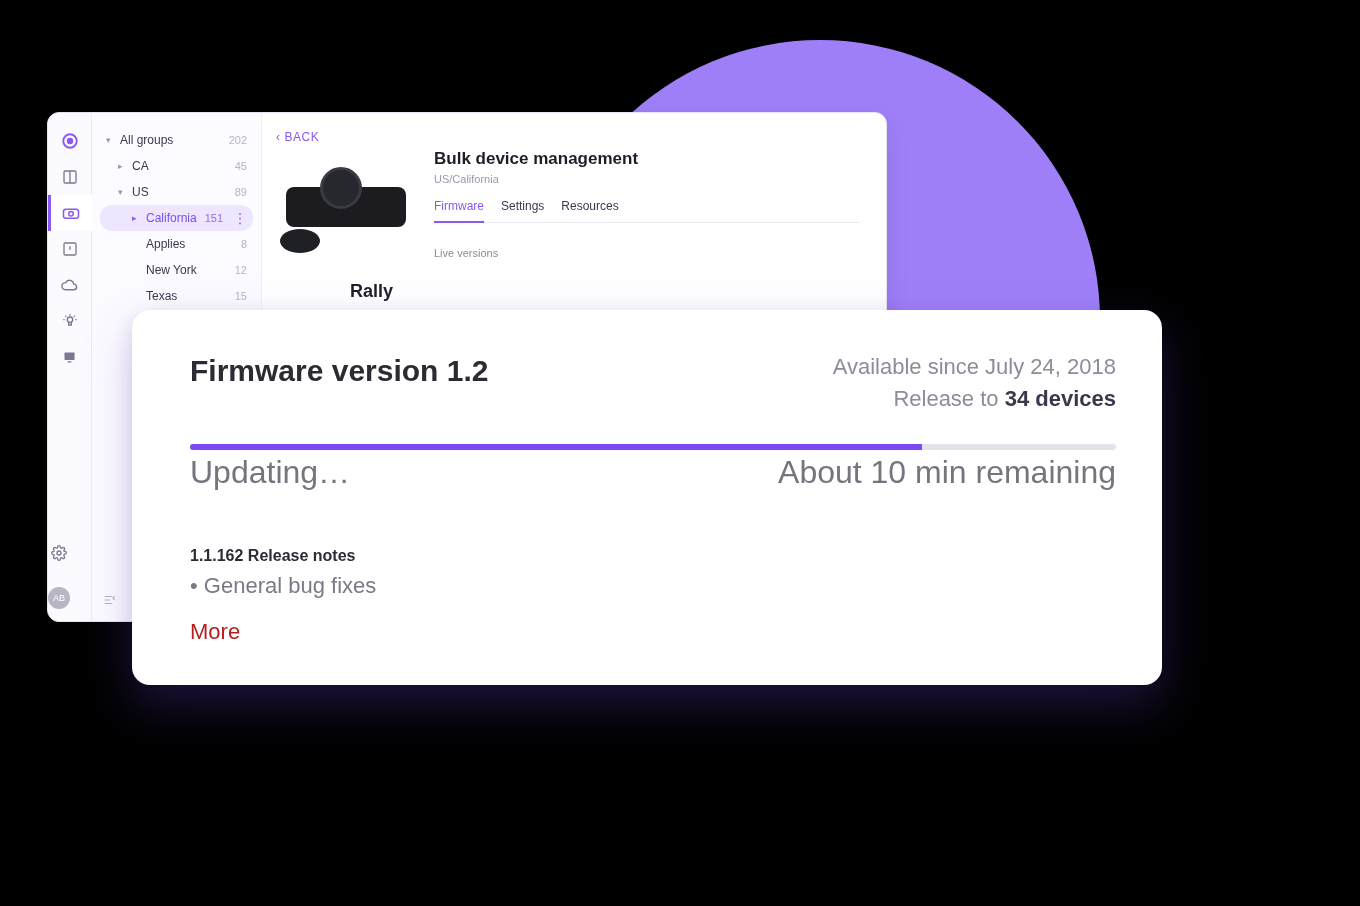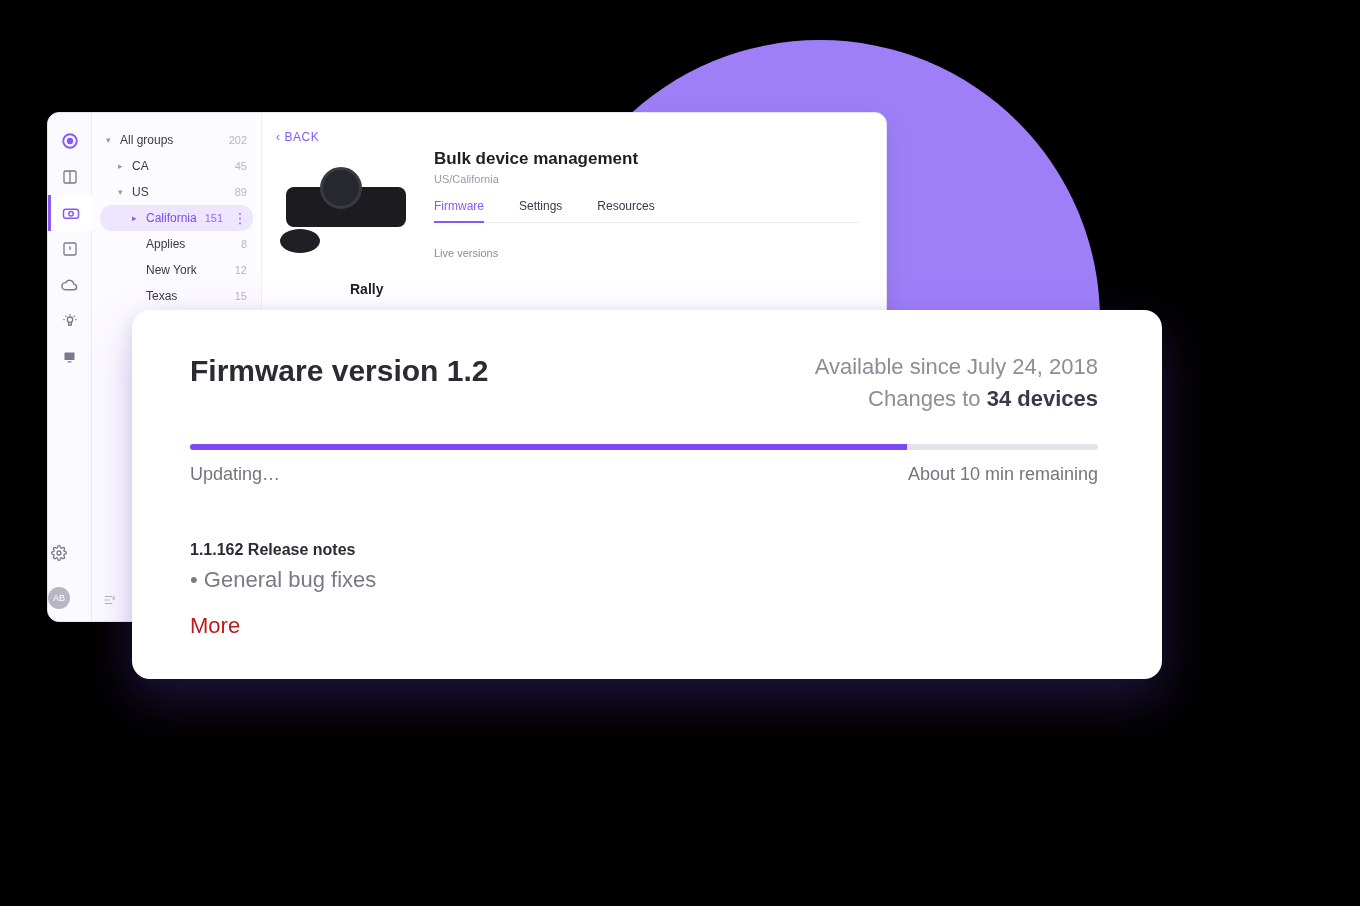--- a/index.html
+++ b/index.html
@@ -141,48 +141,48 @@
     border-radius: 50%;
   }
   .content-main { flex: 1; }
   .page-title {
     font-size: 17px; font-weight: 700; color: #1e1e28;
   }
   .breadcrumb {
     font-size: 11px; color: #9a98ad; margin-top: 4px;
   }
   .tabs {
-    display: flex; gap: 35px; margin-top: 14px;
+    display: flex; gap: 17px; margin-top: 14px;
     font-size: 12px; color: #3a394c;
     border-bottom: 1px solid #eceaf3;
   }
   .tab { padding-bottom: 8px; cursor: pointer; }
   .tab.active { color: #8a59f4; border-bottom: 2px solid #8a59f4; margin-bottom: -1px; font-weight: 500; }
   .tab-desc {
     font-size: 11.5px; color: #8c8a9c; margin-top: 12px; line-height: 1.5;
     max-width: 400px;
   }
   .live-label {
     font-size: 11px; color: #8c8a9c; margin-top: 24px;
   }
   .device-name {
     position: absolute;
     left: 302px; top: 168px;
-    font-size: 14px; font-weight: 700; color: #1e1e28;
+    font-size: 18px; font-weight: 700; color: #1e1e28;
   }
 
   
   .fw-card {
     position: absolute;
     top: 310px; left: 132px;
     width: 1030px;
     background: #fff;
     border-radius: 18px;
     box-shadow: 0 20px 50px rgba(122,77,240,0.25), 0 6px 20px rgba(0,0,0,0.12);
-    padding: 44px 64px 40px 58px;
+    padding: 44px 46px 40px 58px;
     z-index: 2;
   }
   .fw-head {
     display: flex; justify-content: space-between; align-items: flex-start;
   }
   .fw-title { font-size: 30px; font-weight: 600; color: #2b2b34; }
   .fw-sub { font-size: 22px; color: #8d8c99; margin-top: 6px; font-weight: 400; }
   .fw-right { text-align: right; }
   .fw-avail { font-size: 22px; color: #8d8c99; }
   .fw-applies { font-size: 22px; color: #8d8c99; margin-top: 6px; }
@@ -192,22 +192,22 @@
     margin-top: 32px;
     height: 6px; width: 100%;
     background: #e4e2ea;
     border-radius: 3px;
     overflow: hidden;
   }
   .progress-fill { height: 100%; background: #7f49f2; width: 79%; }
 
   .progress-row {
     display: flex; justify-content: space-between;
-    margin-top: 14px;
-    font-size: 18px; color: #76757f;
+    margin-top: 4px;
+    font-size: 32px; color: #76757f;
   }
 
   .notes-title {
     margin-top: 56px;
     font-size: 16px; font-weight: 600; color: #2b2b34;
   }
   .notes-sub {
     margin-top: 14px;
     font-size: 22px; color: #b3b2bc;
   }
@@ -355,21 +355,21 @@
 </div>
 
 <div class="fw-card">
   <div class="fw-head">
     <div>
       <div class="fw-title">Firmware version 1.2</div>
     </div>
     <div class="fw-right">
       <div class="fw-avail">Available since July 24, 2018</div>
       <div class="fw-applies">
-        <span>Changes to </span><b>34 devices</b>
+        <span>Release to </span><b>34 devices</b>
       </div>
     </div>
   </div>
 
   <div class="progress">
     <div class="progress-fill" style="width: 79%;"></div>
   </div>
   <div class="progress-row">
     <div>Updating…</div>
     <div>About 10 min remaining</div>

